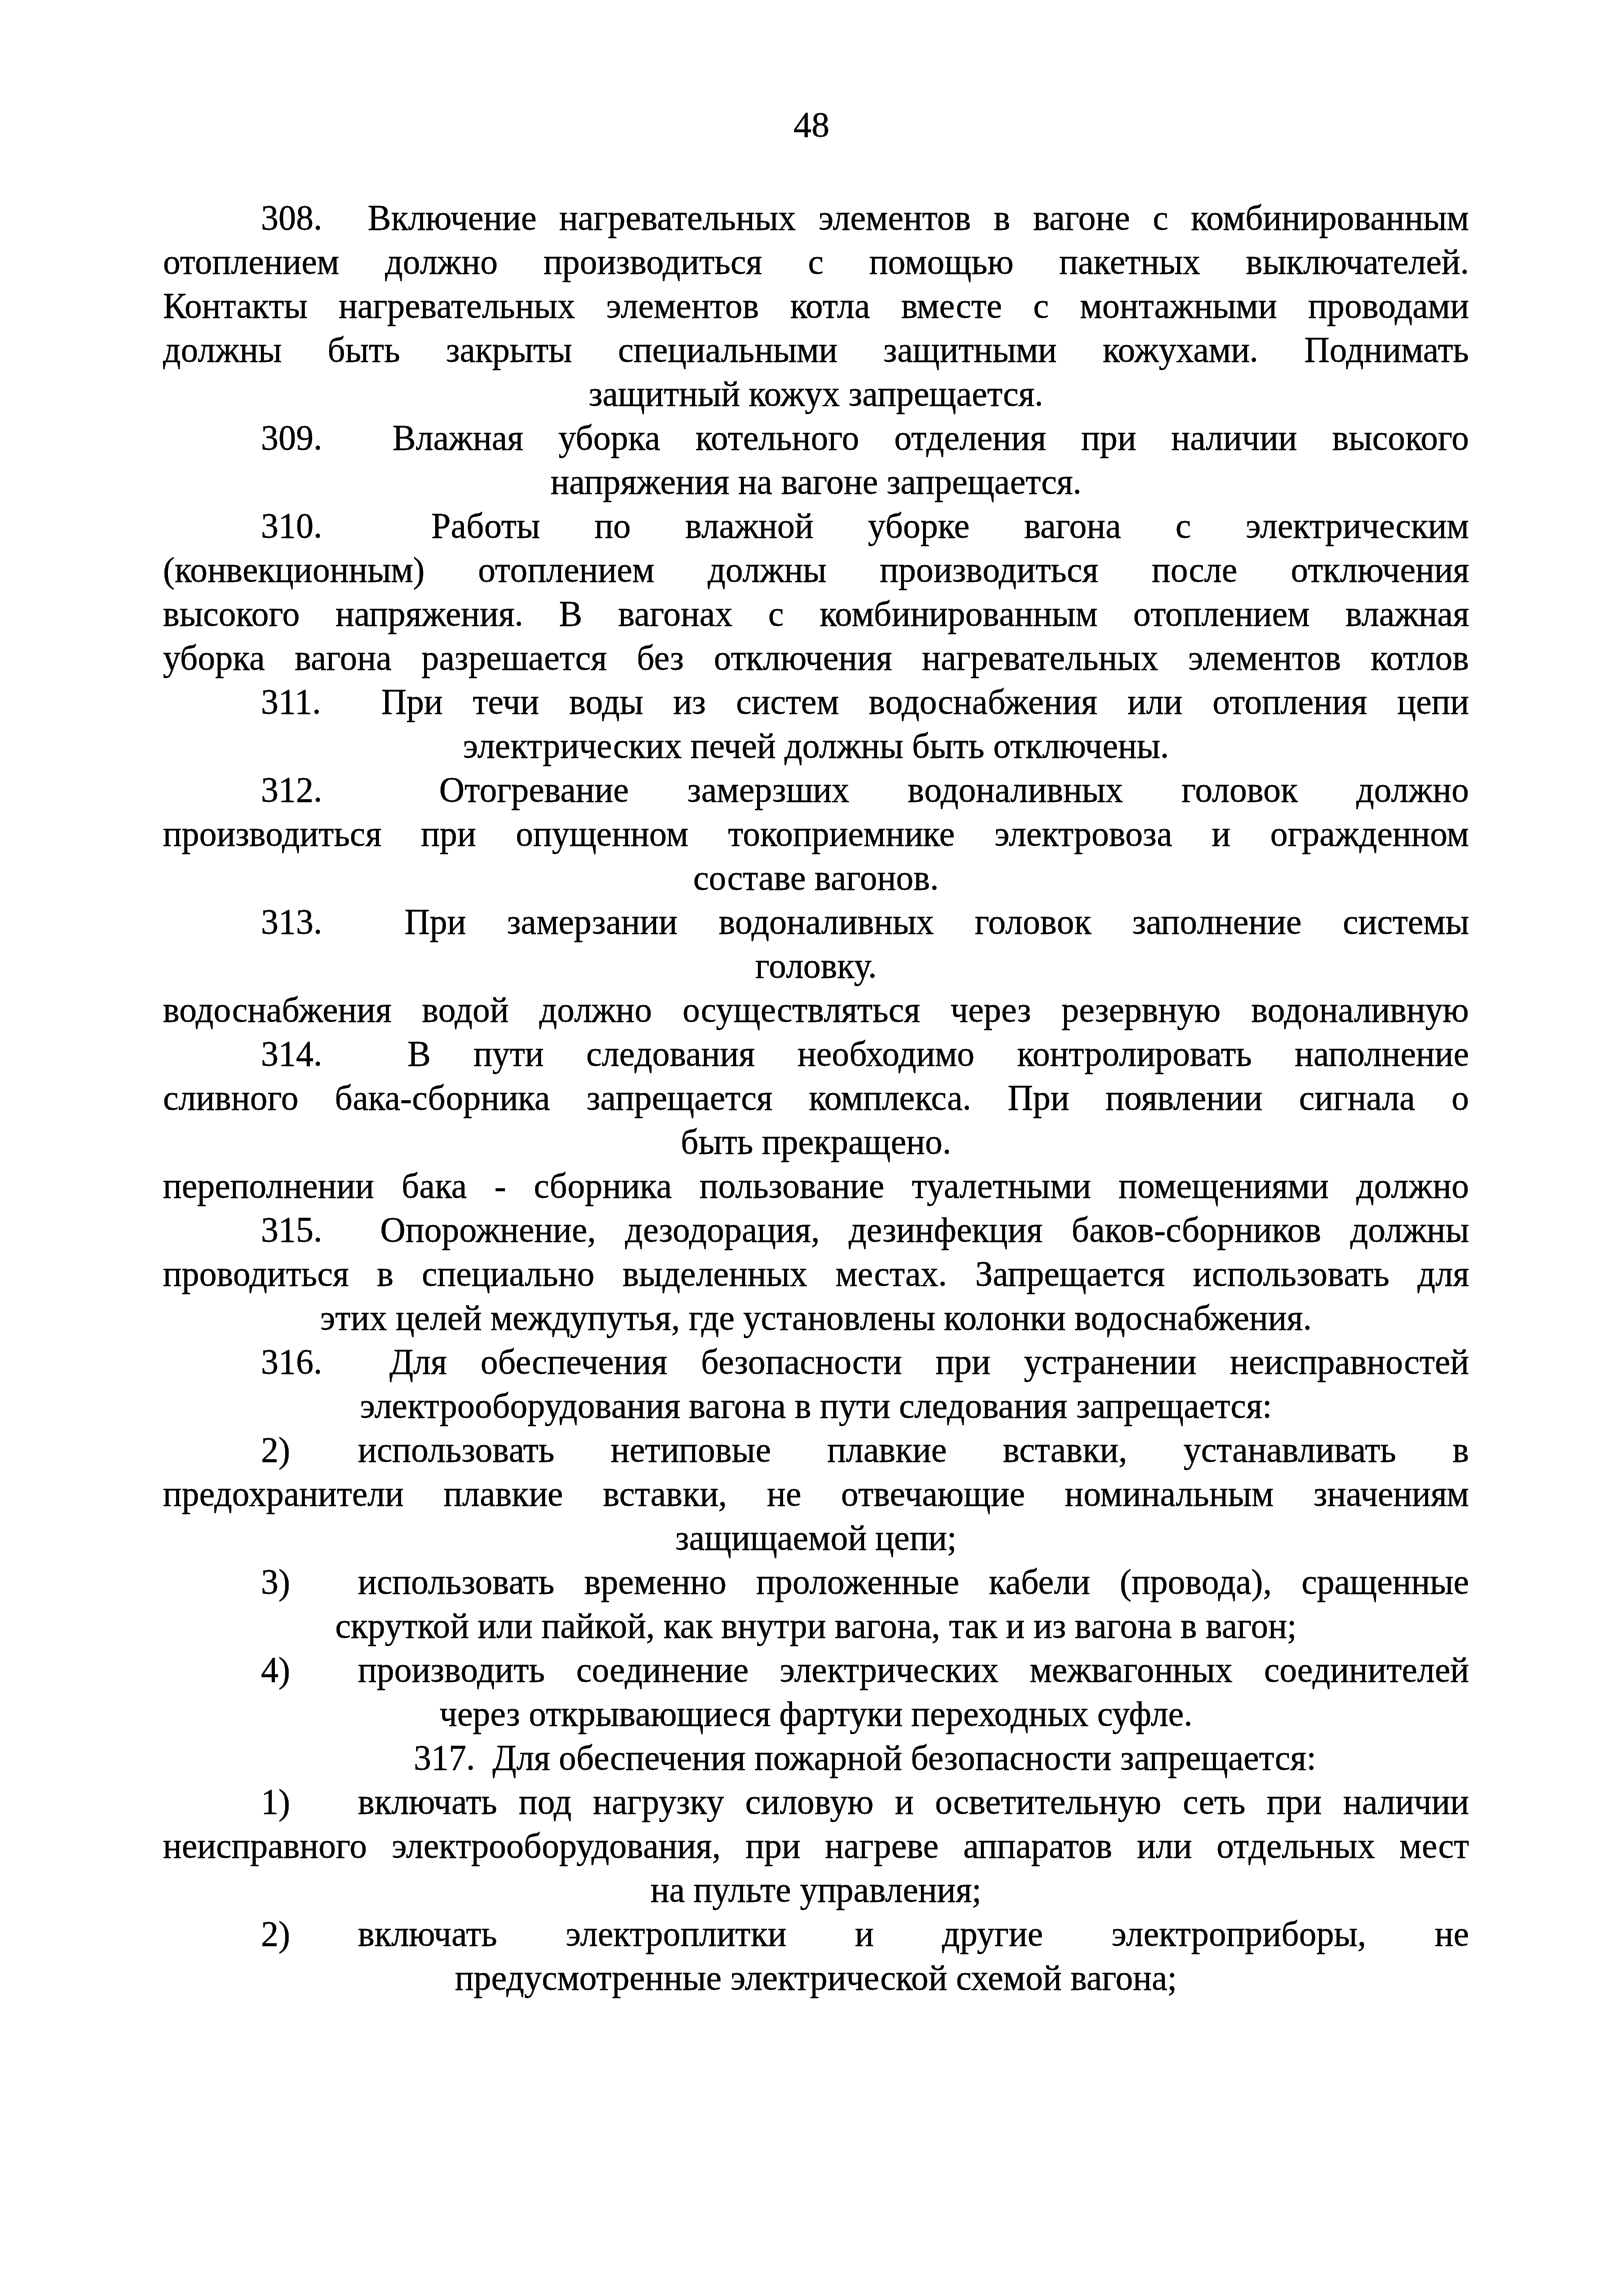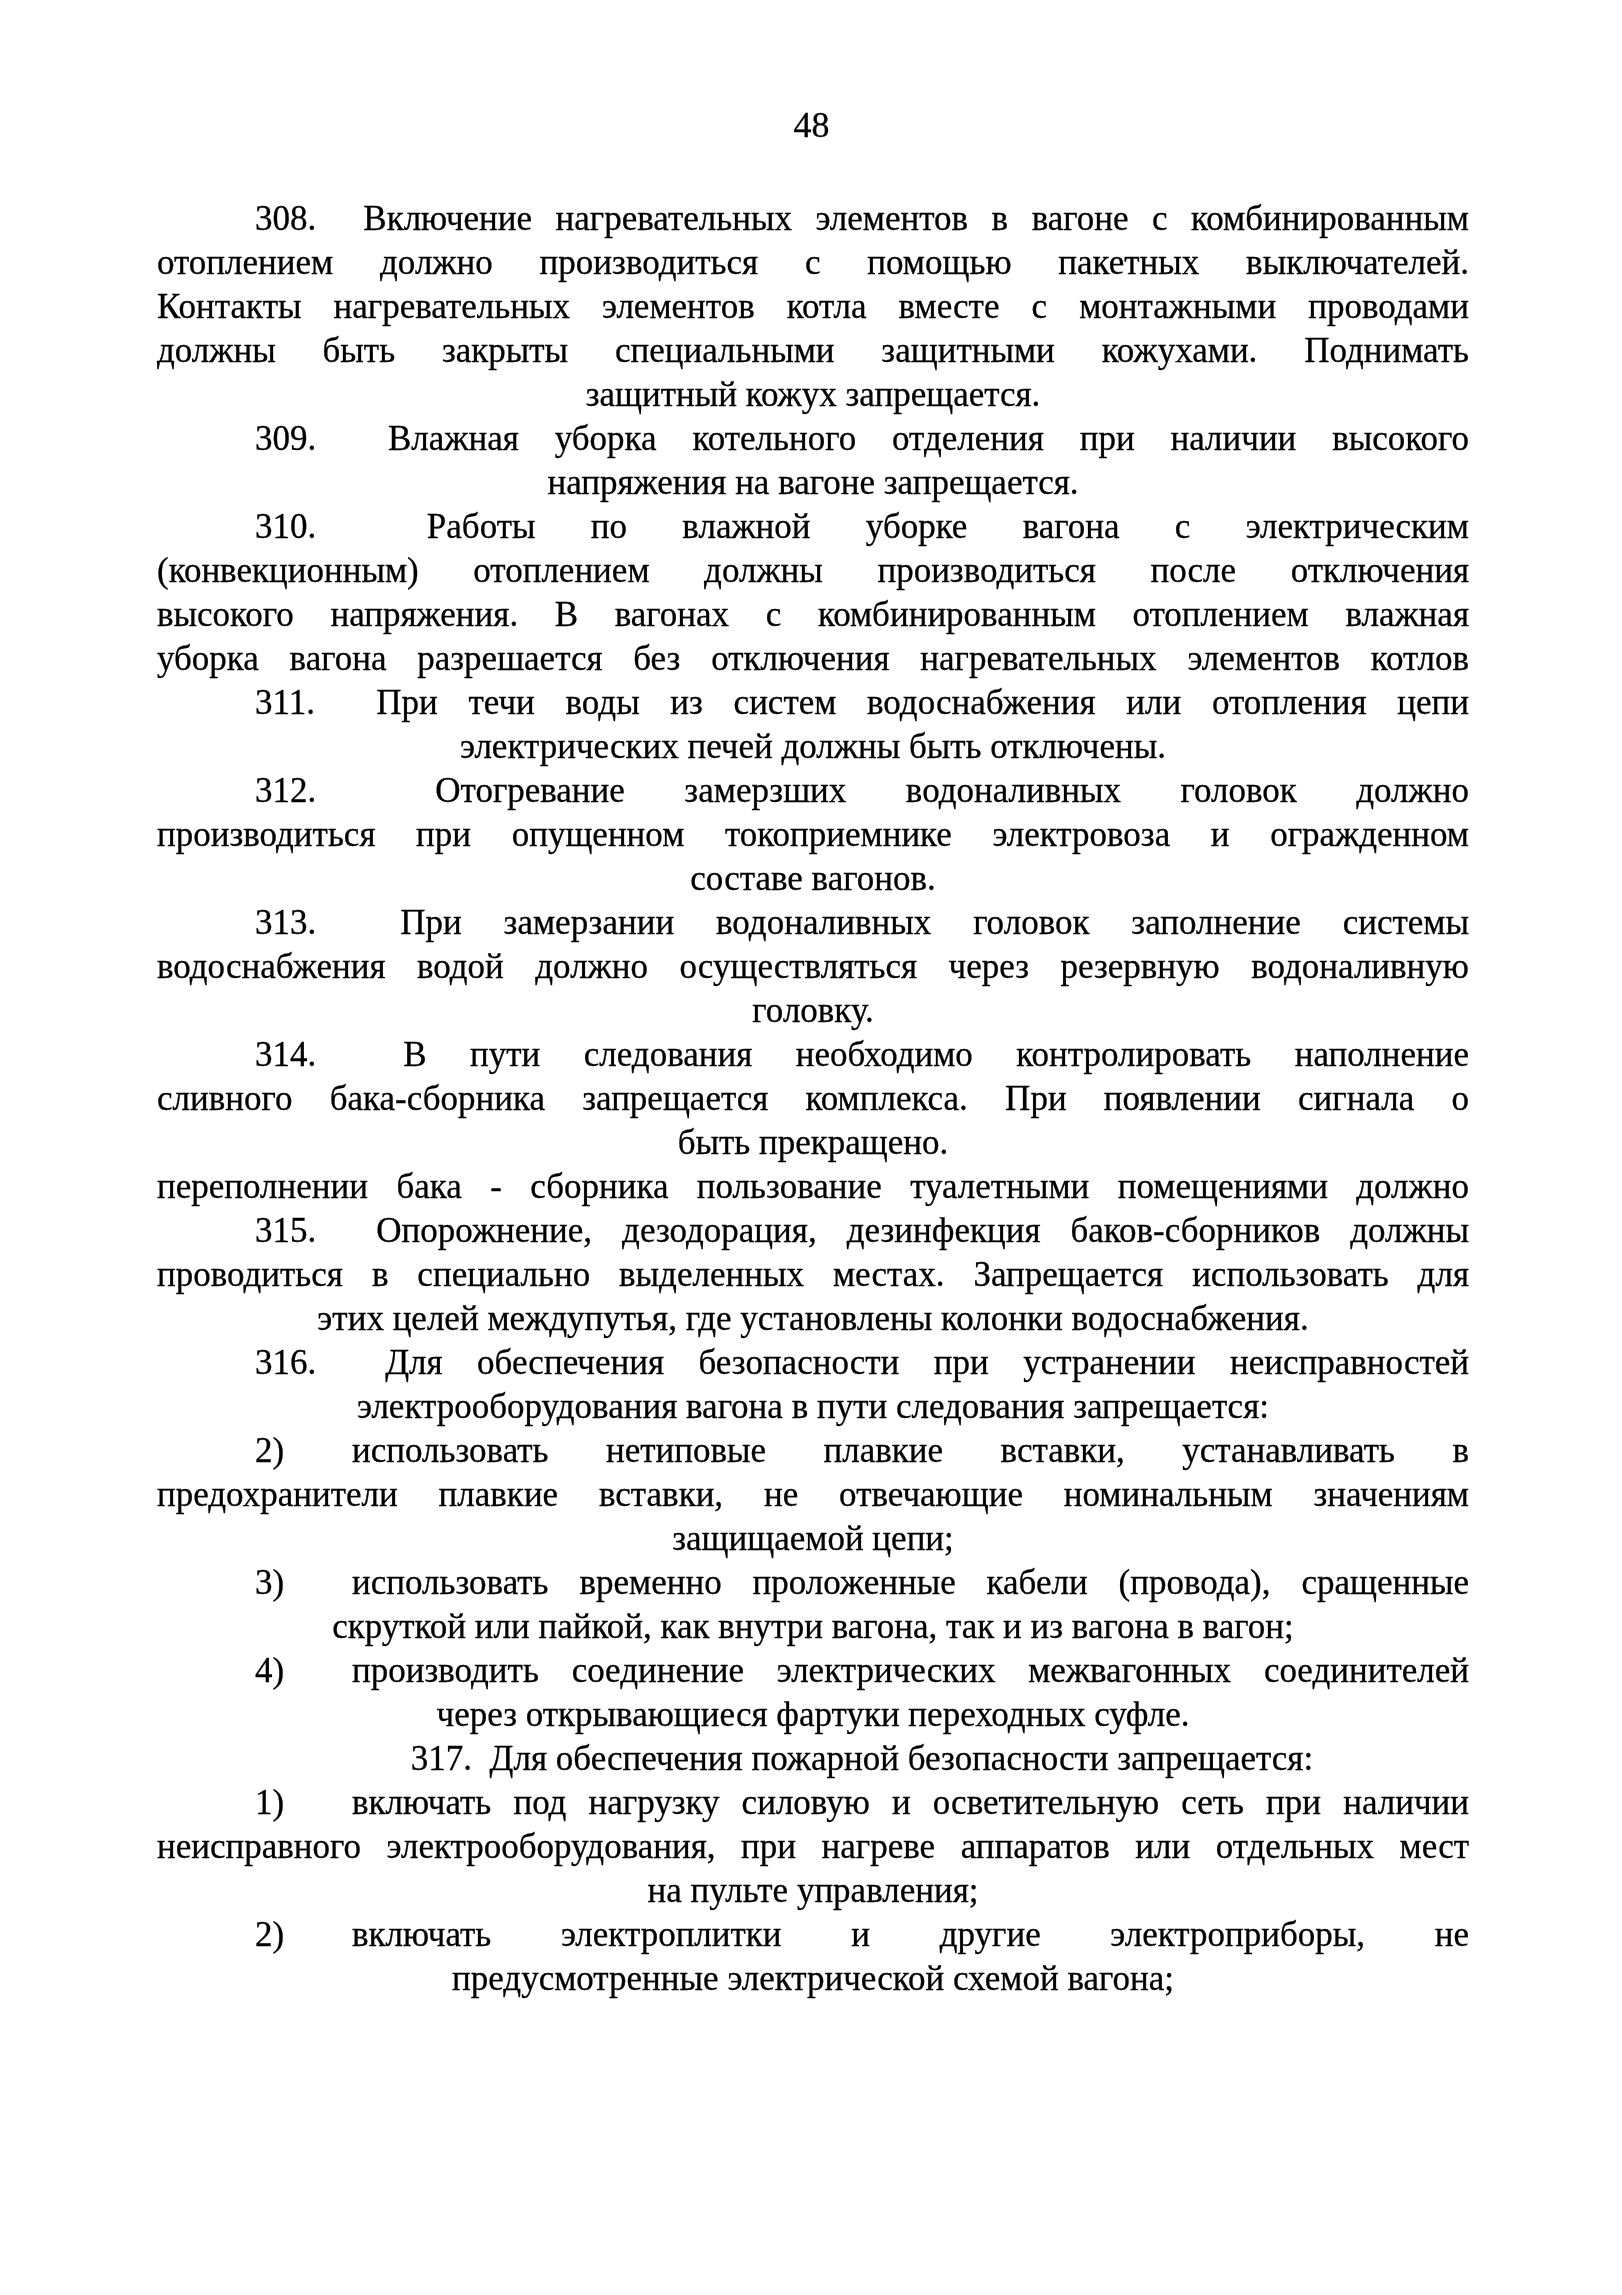--- a/index.html
+++ b/index.html
@@ -28,21 +28,21 @@
     text-align: center;
     font-size: 36px;
     line-height: 44px;
     height: 44px;
   }
   .doc {
     display: block;
     margin: 50px 153px 0 157px;
     width: 1312px;
   }
-  .para { display: block; }
+  .para { display: block; margin-left: 6px; }
   .ln {
     font-size: 35px;
     line-height: 44px;
     height: 44px;
     white-space: normal;
     text-align: center;
   }
   .jl {
     text-align: justify;
     text-align-last: justify;
@@ -81,22 +81,22 @@
         <div class="ln first jl">311.&nbsp; При течи воды из систем водоснабжения или отопления цепи</div>
         <div class="ln">электрических печей должны быть отключены.</div>
       </section>
       <section class="para">
         <div class="ln first jl">312.&nbsp; Отогревание замерзших водоналивных головок должно</div>
         <div class="ln jl">производиться при опущенном токоприемнике электровоза и огражденном</div>
         <div class="ln">составе вагонов.</div>
       </section>
       <section class="para">
         <div class="ln first jl">313.&nbsp; При замерзании водоналивных головок заполнение системы</div>
+        <div class="ln">головку.</div>
         <div class="ln jl">водоснабжения водой должно осуществляться через резервную водоналивную</div>
-        <div class="ln">головку.</div>
       </section>
       <section class="para">
         <div class="ln first jl">314.&nbsp; В пути следования необходимо контролировать наполнение</div>
         <div class="ln jl">сливного бака-сборника запрещается комплекса. При появлении сигнала о</div>
         <div class="ln">быть прекращено.</div>
         <div class="ln jl">переполнении бака - сборника пользование туалетными помещениями должно</div>
       </section>
       <section class="para">
         <div class="ln first jl">315.&nbsp; Опорожнение, дезодорация, дезинфекция баков-сборников должны</div>
         <div class="ln jl">проводиться в специально выделенных местах. Запрещается использовать для</div>

